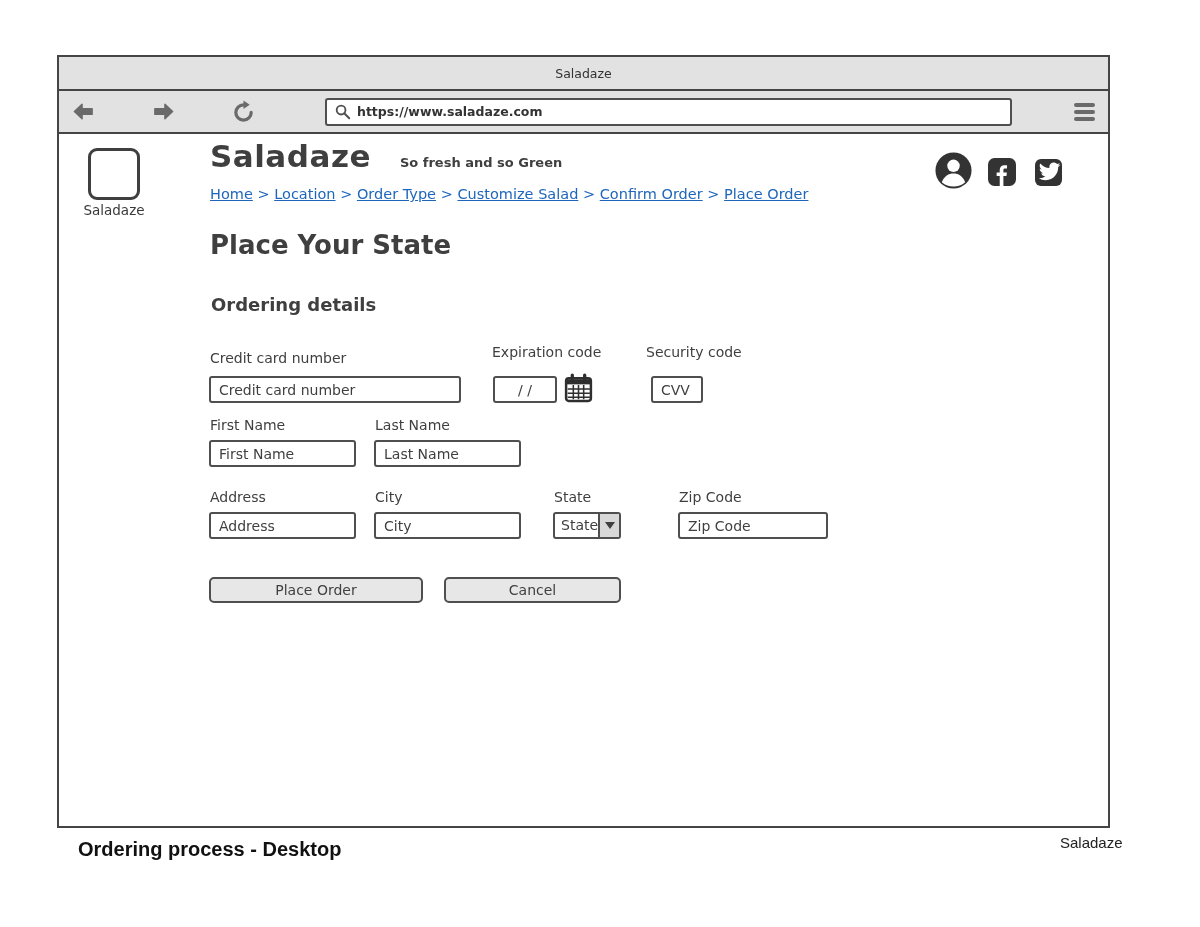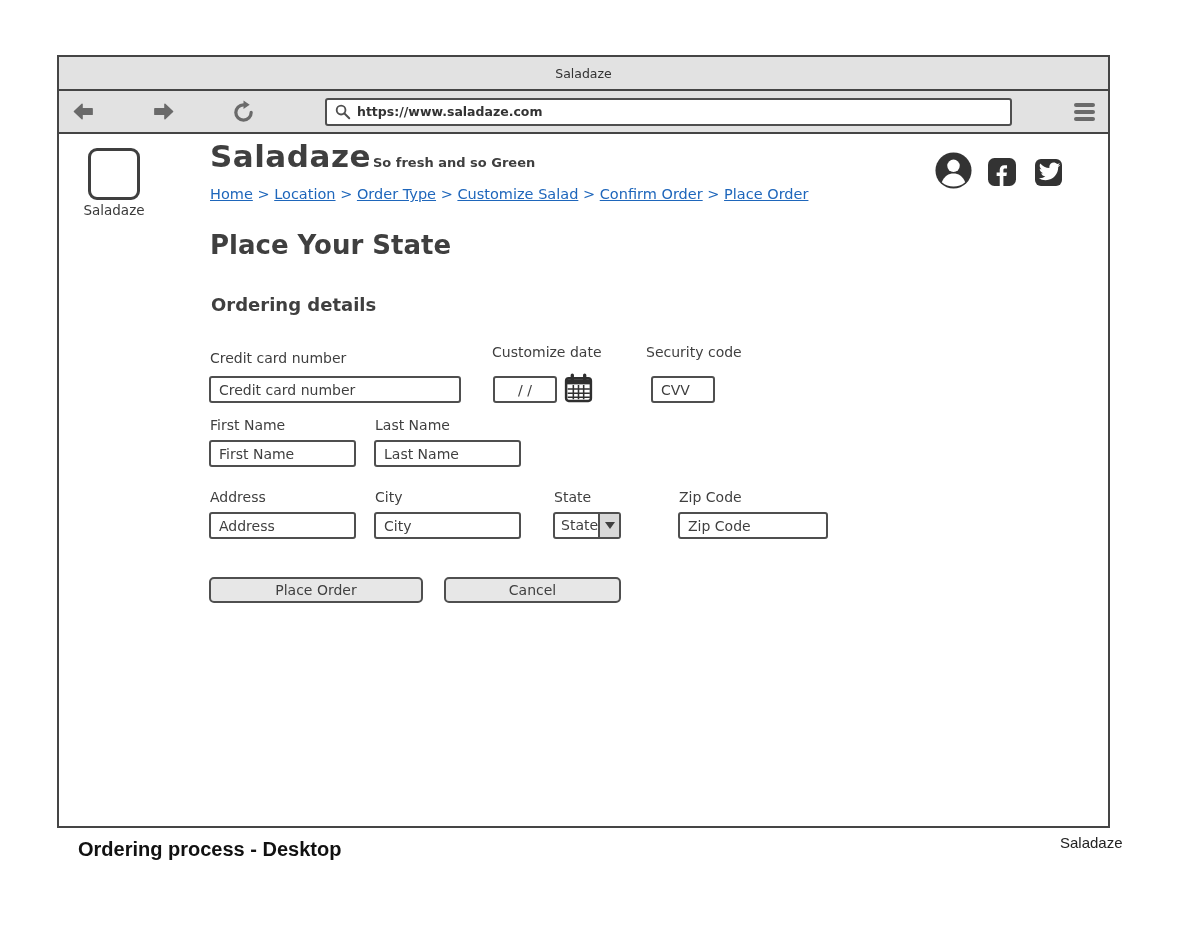--- a/index.html
+++ b/index.html
@@ -27,21 +27,21 @@
   
   .content { position:relative; height:686px; background:#fff; }
 
   .logo-box { position:absolute; left:29px; top:14px; width:52px; height:52px;
               border:3px solid #3f3f3f; border-radius:9px; background:#fff; }
   .logo-label { position:absolute; left:2px; top:68px; width:106px; text-align:center;
                 font-size:13.5px; color:#3a3a3a; }
 
   .brand-row { position:absolute; left:151px; top:4px; display:flex; align-items:baseline; }
   .brand { font-size:31px; font-weight:bold; color:#3f3f3f; letter-spacing:0.5px; }
-  .tagline { font-size:13px; font-weight:bold; color:#3f3f3f; margin-left:2px; }
+  .tagline { font-size:13px; font-weight:bold; color:#3f3f3f; margin-left:29px; }
 
   .breadcrumb { position:absolute; left:151px; top:52px; font-size:14.5px; white-space:nowrap; }
   .bc-link { color:#1e66bb; text-decoration:underline; cursor:pointer; }
   .bc-sep { color:#1e66bb; }
 
   .social-icon { position:absolute; cursor:pointer; }
   .account-icon { left:875px; top:17px; width:39px; height:39px; }
   .facebook-icon { left:929px; top:24px; width:28px; height:28px; }
   .twitter-icon { left:976px; top:25px; width:27px; height:27px; }
 
@@ -65,21 +65,21 @@
   .state-arrow i { width:0; height:0; border-left:5.5px solid transparent;
                    border-right:5.5px solid transparent; border-top:7px solid #3f3f3f; }
 
   .btn { position:absolute; top:443px; height:26px; background:#e7e7e7;
          border:2px solid #4f4f4f; border-radius:5px; color:#3f3f3f;
          font-family:"DejaVu Sans",sans-serif; font-size:14px; cursor:pointer; }
 
   
   .cc-label   { left:151px; top:216px; }   .cc-input   { left:150px; top:242px; width:252px; }
   .exp-label  { left:433px; top:210px; }   .exp-input  { left:434px; top:242px; width:64px; text-align:center; }
-  .sec-label  { left:587px; top:210px; }   .cvv-input  { left:592px; top:242px; width:64px; }
+  .sec-label  { left:587px; top:210px; }   .cvv-input  { left:592px; top:242px; width:52px; }
   .fn-label   { left:151px; top:283px; }   .fn-input   { left:150px; top:306px; width:147px; }
   .ln-label   { left:316px; top:283px; }   .ln-input   { left:315px; top:306px; width:147px; }
   .addr-label { left:151px; top:355px; }   .addr-input { left:150px; top:378px; width:147px; }
   .city-label { left:316px; top:355px; }   .city-input { left:315px; top:378px; width:147px; }
   .state-label{ left:495px; top:355px; }
   .zip-label  { left:620px; top:355px; }   .zip-input  { left:619px; top:378px; width:150px; }
   .place-order-btn { left:150px; width:214px; }
   .cancel-btn      { left:385px; width:177px; }
 
   
@@ -146,21 +146,21 @@
     <svg class="social-icon twitter-icon" viewBox="0 0 512 512">
       <rect width="512" height="512" rx="112" fill="#333"></rect>
       <path transform="translate(72,30) scale(0.8)" fill="#fff" d="M459.37 151.716c.325 4.548.325 9.097.325 13.645 0 138.72-105.583 298.558-298.558 298.558-59.452 0-114.68-17.219-161.137-47.106 8.447.974 16.568 1.299 25.34 1.299 49.055 0 94.213-16.568 130.274-44.832-46.132-.975-84.792-31.188-98.112-72.772 6.498.974 12.995 1.624 19.818 1.624 9.421 0 18.843-1.3 27.614-3.573-48.081-9.747-84.143-51.98-84.143-102.985v-1.299c13.969 7.797 30.214 12.67 47.431 13.319-28.264-18.843-46.781-51.005-46.781-87.391 0-19.492 5.197-37.36 14.294-52.954 51.655 63.675 129.3 105.258 216.365 109.807-1.624-7.797-2.599-15.918-2.599-24.04 0-57.828 46.782-104.934 104.934-104.934 30.213 0 57.502 12.67 76.67 33.137 23.715-4.548 46.456-13.32 66.599-25.34-7.798 24.366-24.366 44.833-46.132 57.827 21.117-2.273 41.584-8.122 60.426-16.243-14.292 20.791-32.161 39.308-52.628 54.253z"></path>
     </svg>
 
     <div class="page-title">Place Your State</div>
     <div class="section-title">Ordering details</div>
 
     <div class="field-label cc-label">Credit card number</div>
     <input class="text-input cc-input" placeholder="Credit card number" style="">
-    <div class="field-label exp-label">Customize date</div>
+    <div class="field-label exp-label">Expiration code</div>
     <input class="text-input exp-input" placeholder="/ /" style="">
     <svg class="calendar-icon" viewBox="0 0 28 30">
       <rect x="2" y="5" width="24" height="22" rx="2.5" fill="#fff" stroke="#2f2f2f" stroke-width="2.4"></rect>
       <path d="M2.5 6 h23 v5 h-23 z" fill="#2f2f2f"></path>
       <path d="M8 2 v5 M20 2 v5" stroke="#2f2f2f" stroke-width="3.2" stroke-linecap="round" fill="none"></path>
       <path d="M9 11.5 v14 M14 11.5 v14 M19 11.5 v14 M3.5 15.5 h21.5 M3.5 19.5 h21.5 M3.5 23.5 h21.5" stroke="#2f2f2f" stroke-width="1.5" fill="none"></path>
     </svg>
     <div class="field-label sec-label">Security code</div>
     <input class="text-input cvv-input" placeholder="CVV" style="">
 

